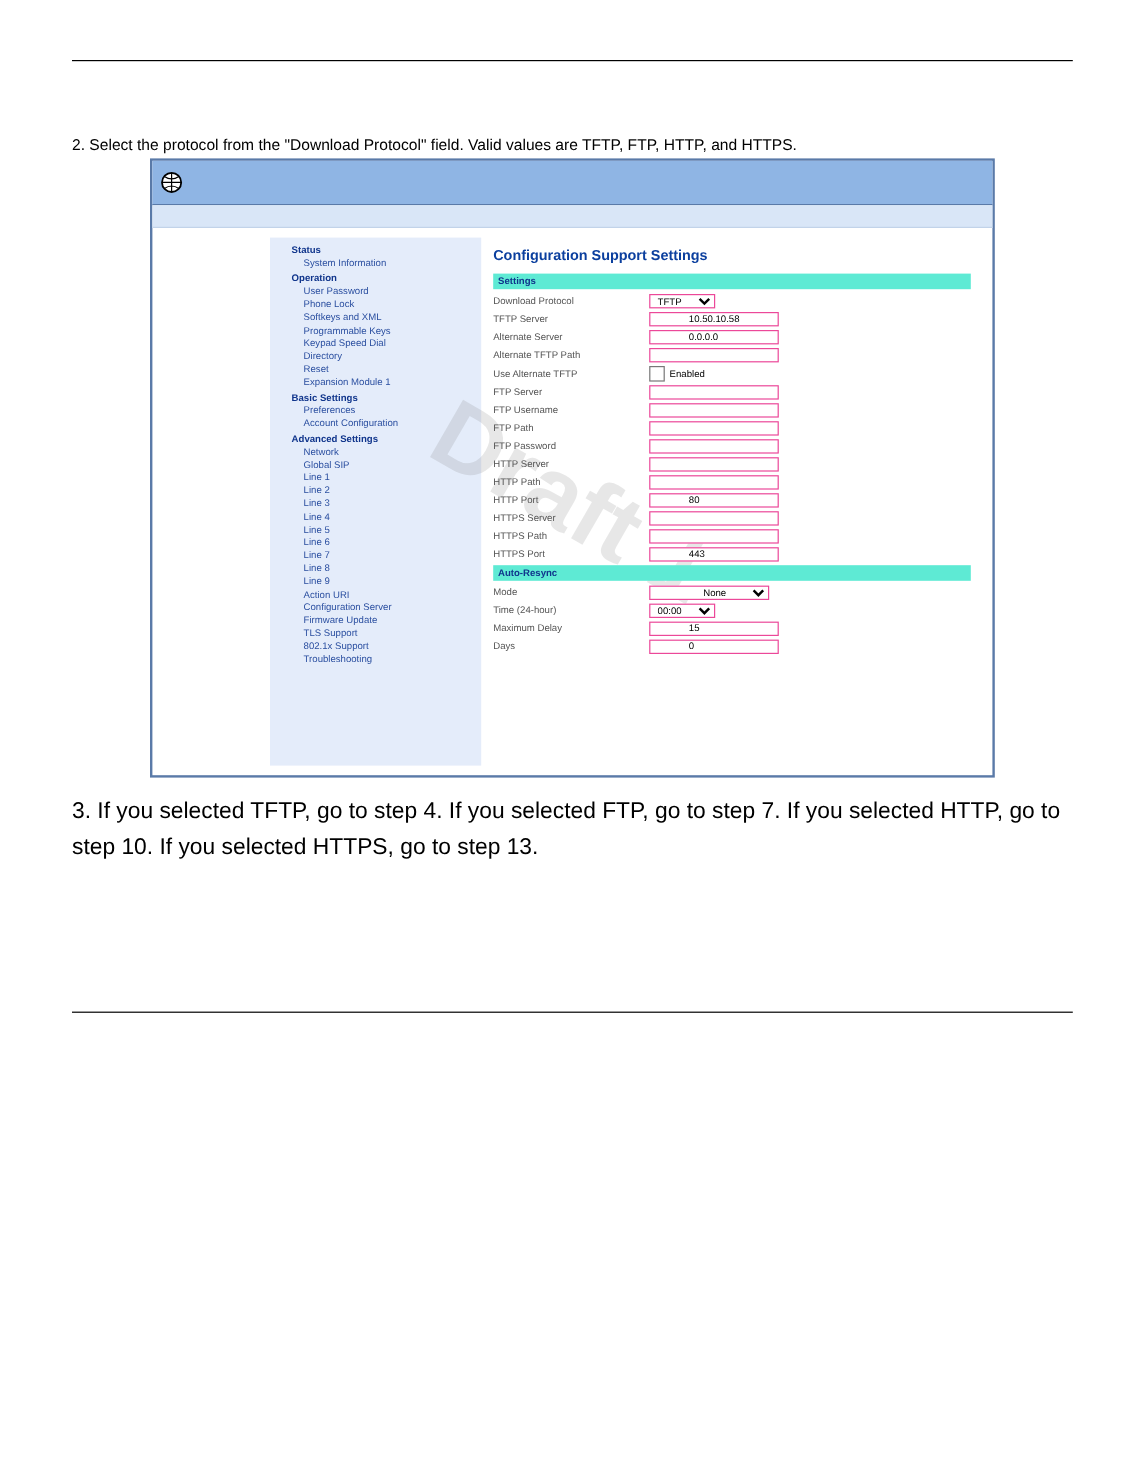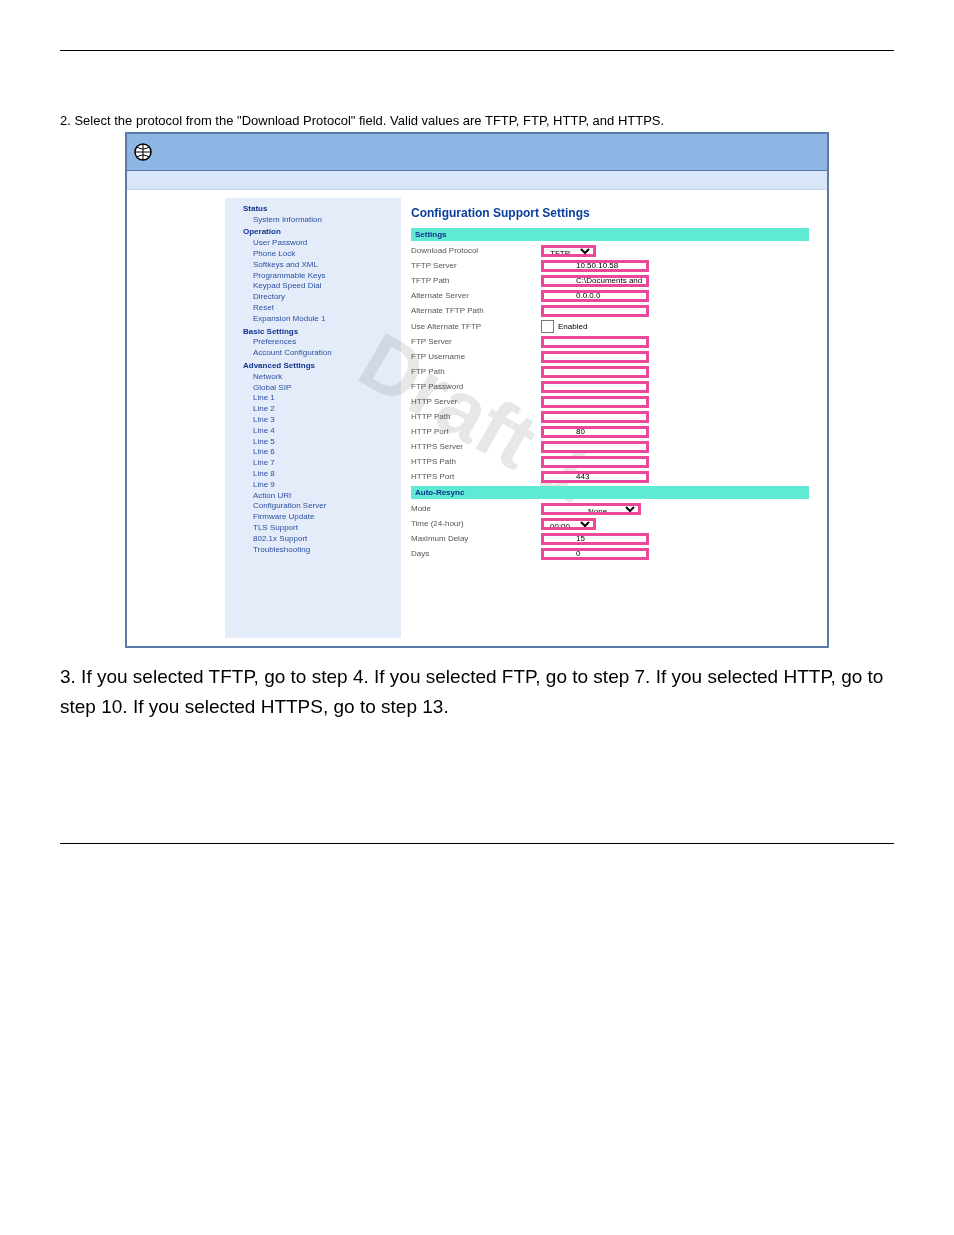--- a/index.html
+++ b/index.html
@@ -91,21 +91,21 @@
   .form-row {
     display: flex;
     align-items: center;
     margin-bottom: 3px;
   }
   .form-label {
     width: 130px;
     color: #555;
   }
   .fld {
-    border: 3px solid #ec4899;
+    border: 1px solid #ec4899;
     font-size: 8px;
     height: 12px;
     padding: 0 2px;
     box-sizing: border-box;
     background: #fff;
   }
   .fld-input { width: 108px; padding-left: 32px; }
   .fld-select { width: 55px; }
   .fld-select-wide { width: 100px; padding-left: 40px; }
   .chk {
@@ -203,24 +203,20 @@
 
         <div class="form-row">
           <span class="form-label">Download Protocol</span>
           <select class="fld fld-select"><option>TFTP</option></select>
         </div>
         <div class="form-row">
           <span class="form-label">TFTP Server</span>
           <input class="fld fld-input" value="10.50.10.58" style="">
         </div>
         <div class="form-row">
-          <span class="form-label">TFTP Path</span>
-          <input class="fld fld-input" value="C:\Documents and Sett" style="">
-        </div>
-        <div class="form-row">
           <span class="form-label">Alternate Server</span>
           <input class="fld fld-input" value="0.0.0.0" style="">
         </div>
         <div class="form-row">
           <span class="form-label">Alternate TFTP Path</span>
           <input class="fld fld-input" value="" style="">
         </div>
         <div class="form-row">
           <span class="form-label">Use Alternate TFTP</span>
           <span class="chk"></span>

